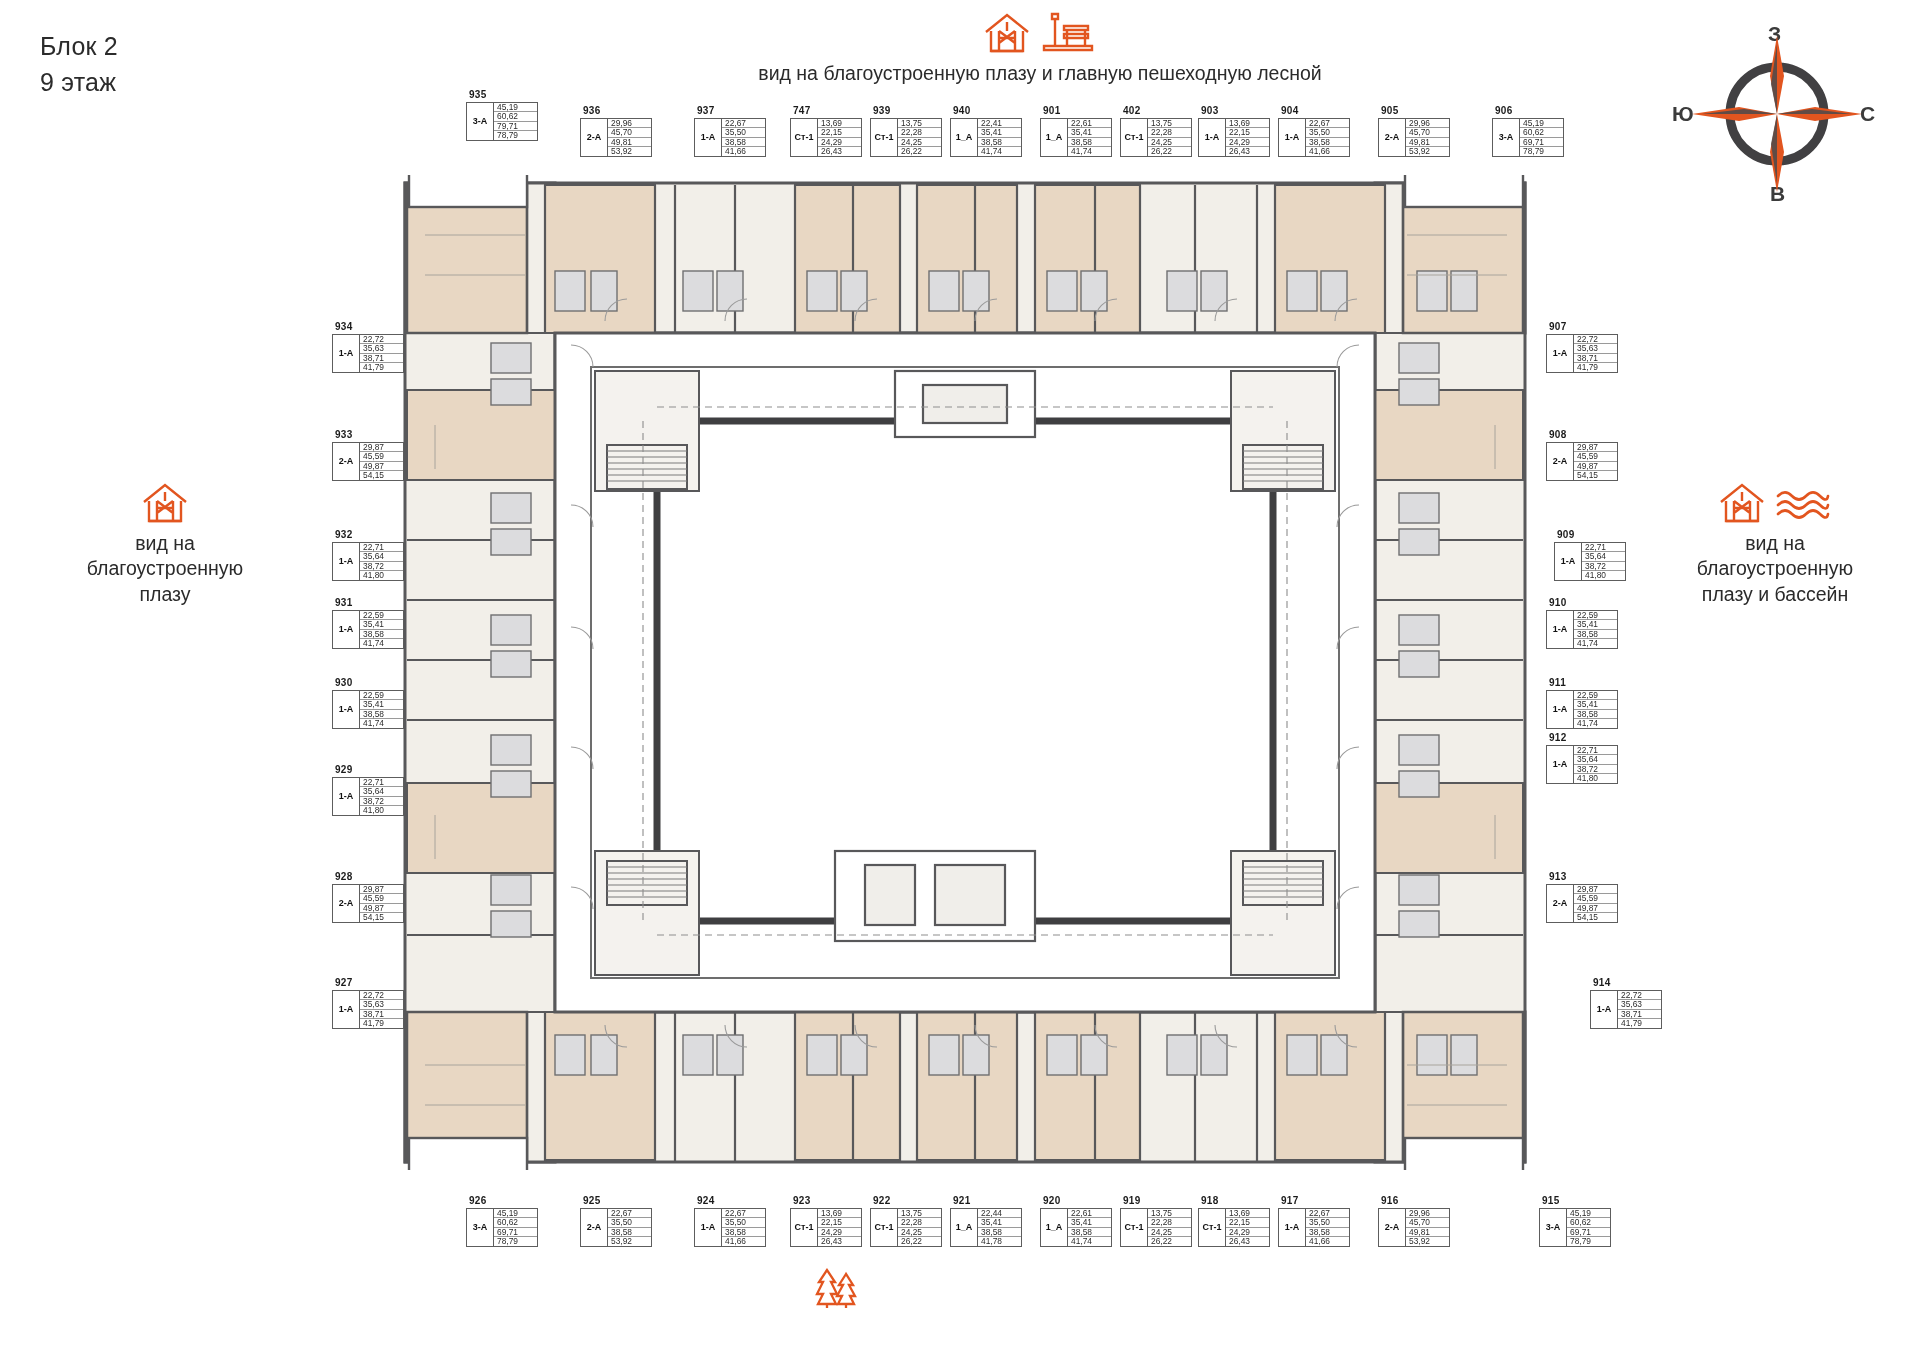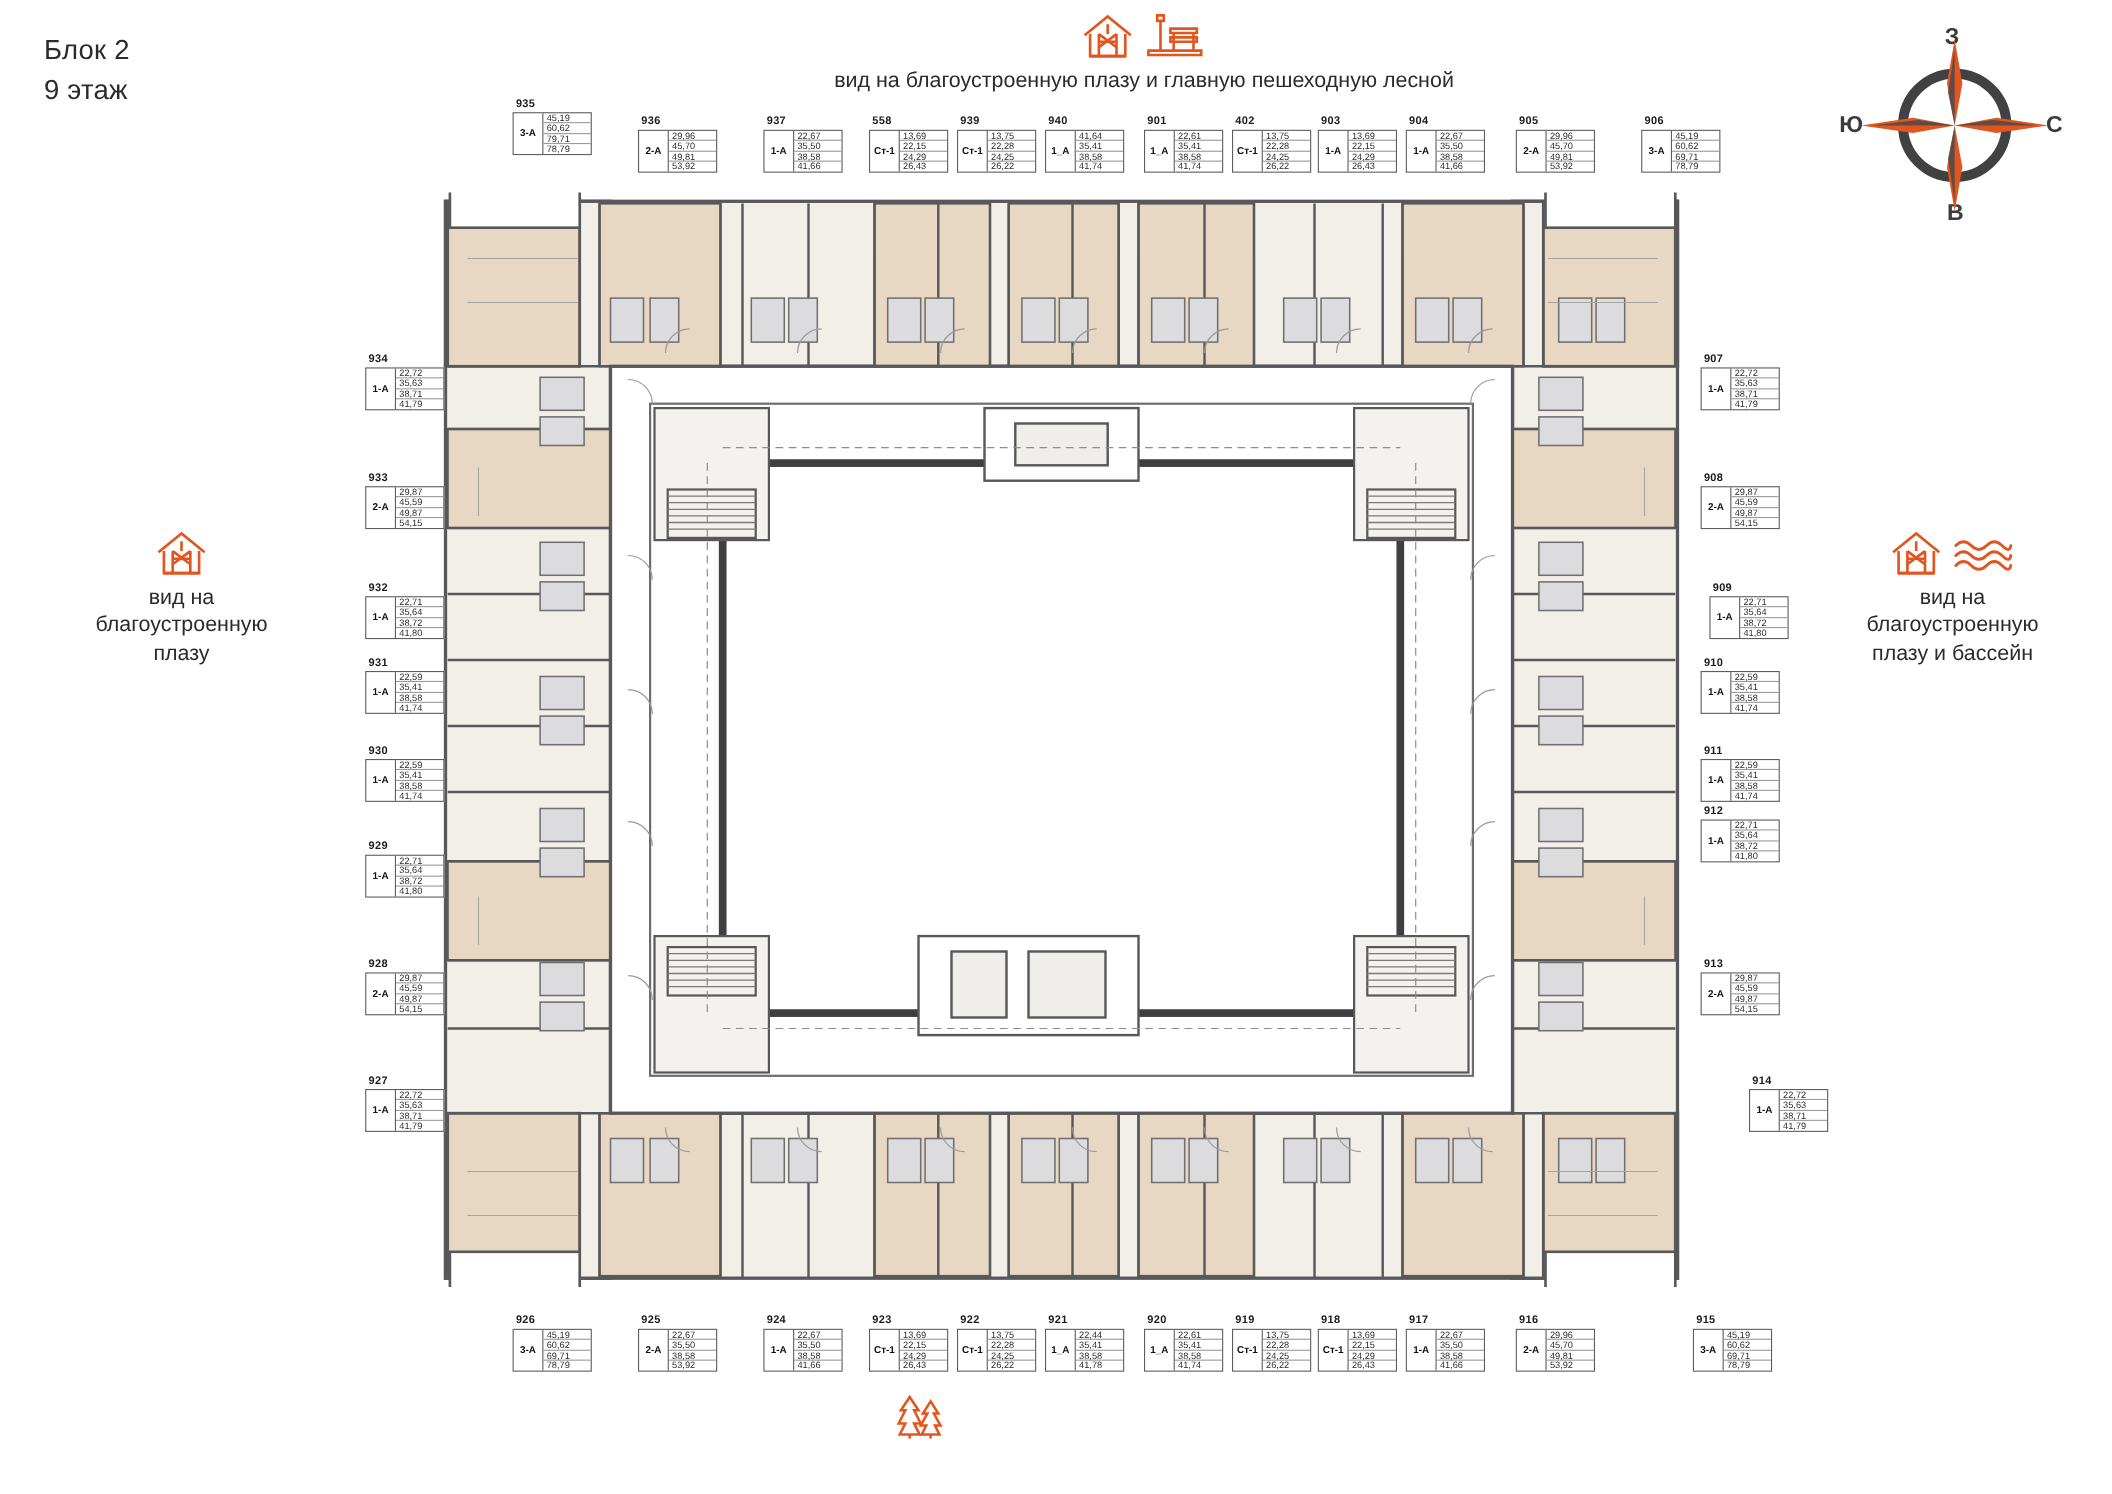--- a/index.html
+++ b/index.html
@@ -411,21 +411,21 @@
           <div class="apt-type">1-A</div>
           <div class="apt-vals">
             <span>22,67</span>
             <span>35,50</span>
             <span>38,58</span>
             <span>41,66</span>
           </div>
         </div>
       </div>
       <div class="apt" style="left: 790px; top: 106px;">
-        <div class="apt-no">558</div>
+        <div class="apt-no">747</div>
         <div class="apt-box">
           <div class="apt-type">Ст-1</div>
           <div class="apt-vals">
             <span>13,69</span>
             <span>22,15</span>
             <span>24,29</span>
             <span>26,43</span>
           </div>
         </div>
       </div>
@@ -439,21 +439,21 @@
             <span>24,25</span>
             <span>26,22</span>
           </div>
         </div>
       </div>
       <div class="apt" style="left: 950px; top: 106px;">
         <div class="apt-no">940</div>
         <div class="apt-box">
           <div class="apt-type">1_A</div>
           <div class="apt-vals">
-            <span>41,64</span>
+            <span>22,41</span>
             <span>35,41</span>
             <span>38,58</span>
             <span>41,74</span>
           </div>
         </div>
       </div>
       <div class="apt" style="left: 1040px; top: 106px;">
         <div class="apt-no">901</div>
         <div class="apt-box">
           <div class="apt-type">1_A</div>

